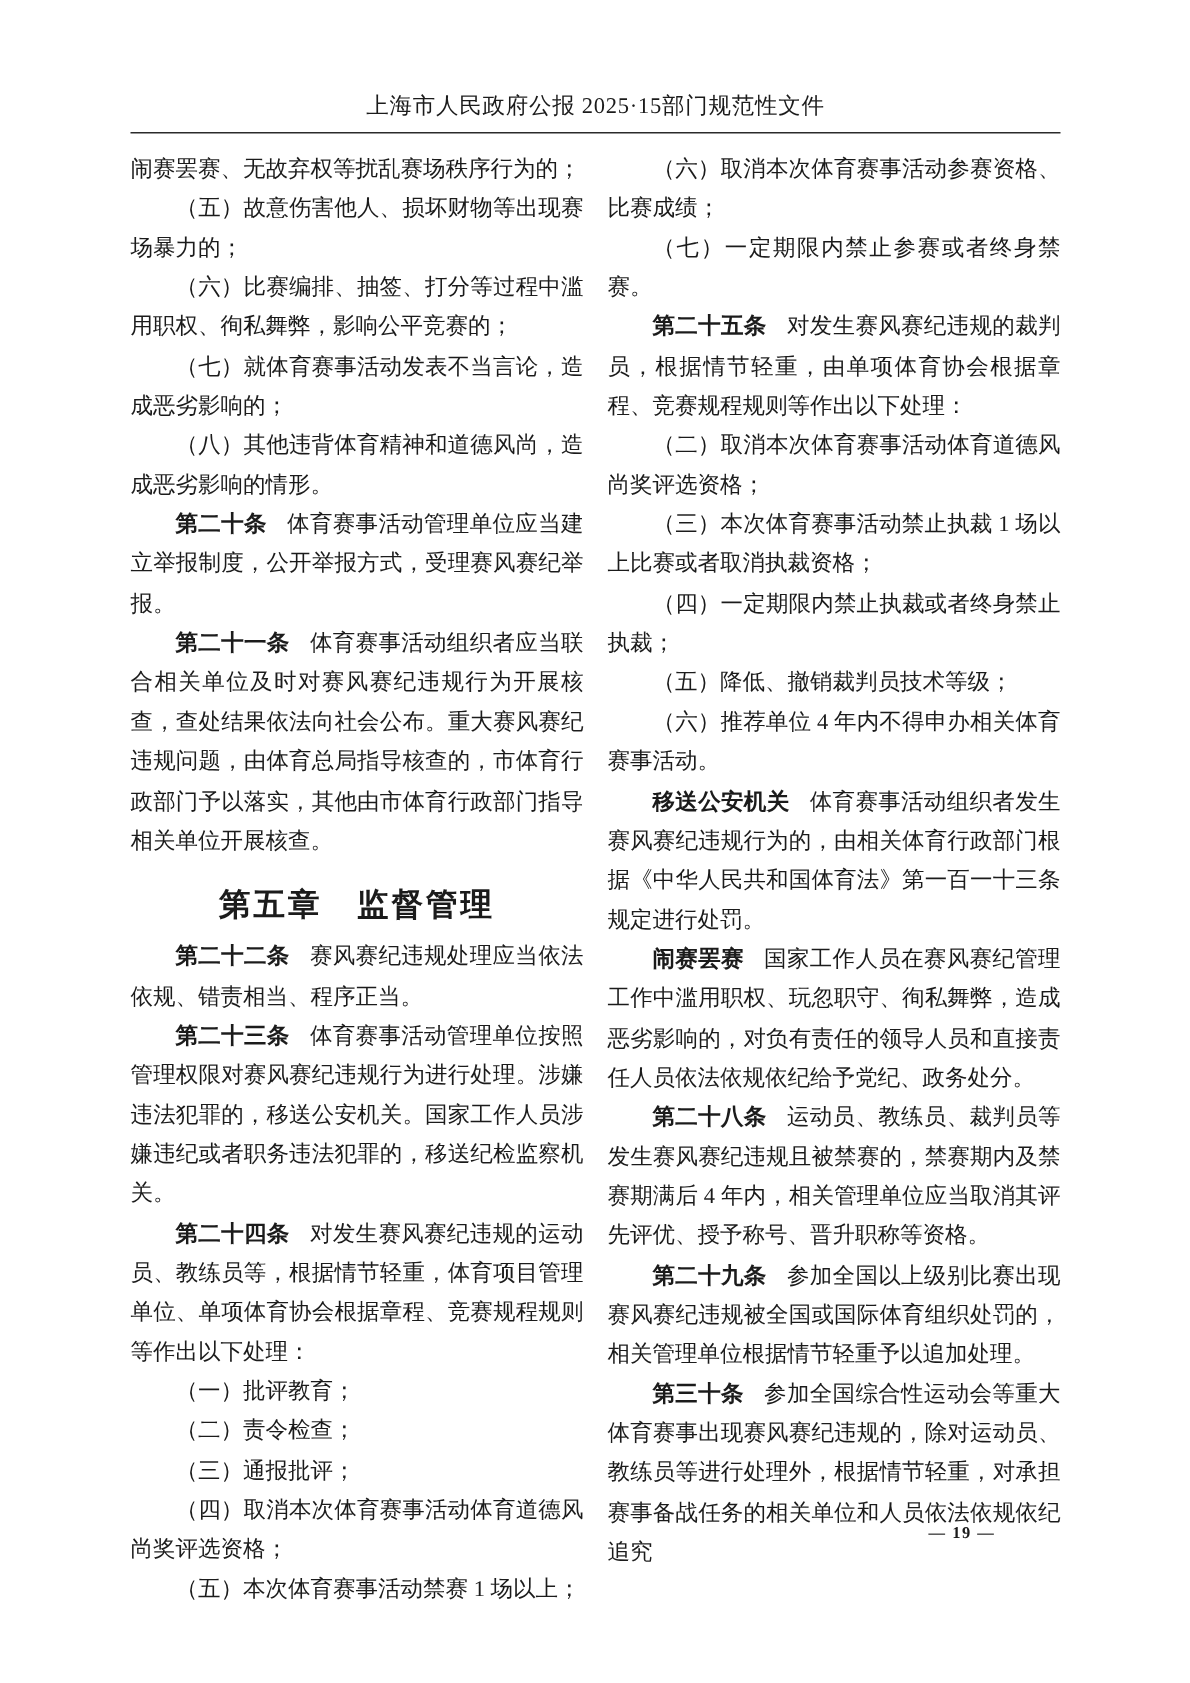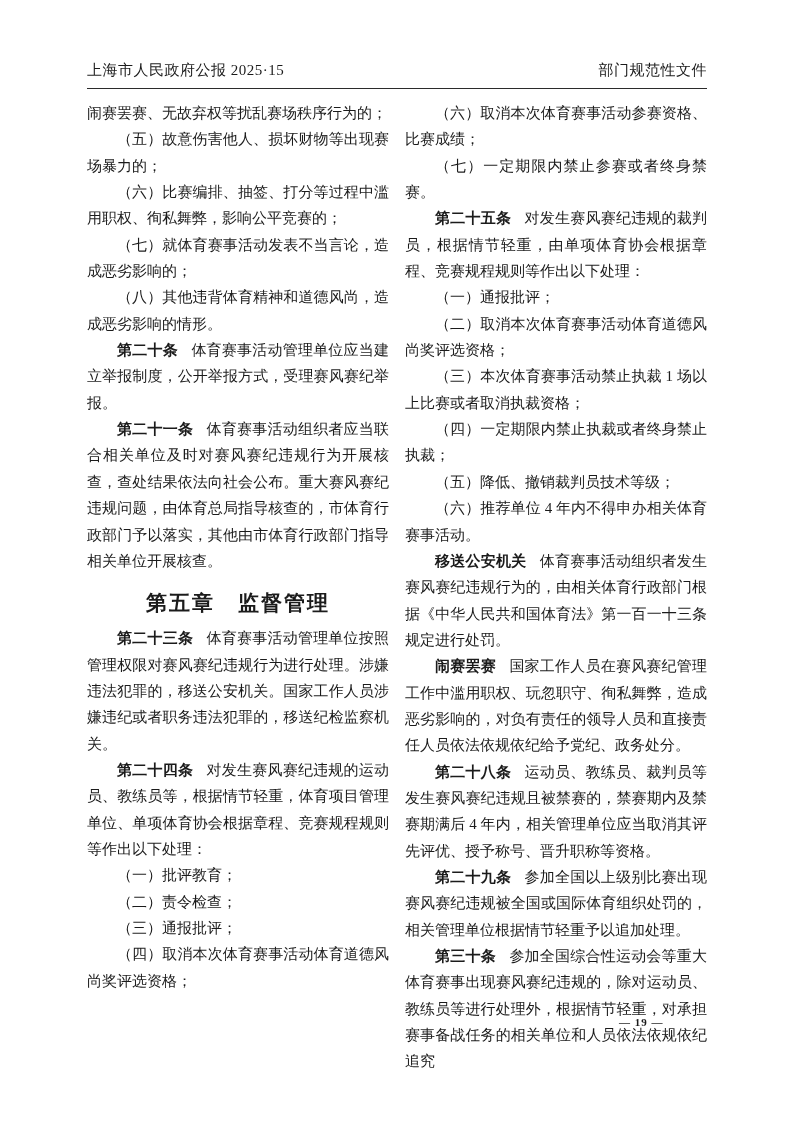--- a/index.html
+++ b/index.html
@@ -14,21 +14,21 @@
     overflow: hidden;
     font-family: "Liberation Serif", "DejaVu Serif", serif;
     color: #1b1b1b;
   }
   .header {
     position: absolute;
     top: 61px;
     left: 87px;
     width: 620px;
     display: flex;
-    justify-content: space-between;
+    justify-content: center;
     align-items: baseline;
     font-size: 15px;
     letter-spacing: 0.5px;
     white-space: nowrap;
   }
   .header-rule {
     position: absolute;
     top: 88px;
     left: 87px;
     width: 620px;
@@ -91,32 +91,33 @@
 <div class="columns">
   <div class="column">
       <p class="para">闹赛罢赛、无故弃权等扰乱赛场秩序行为的；</p>
       <p class="para indent">（五）故意伤害他人、损坏财物等出现赛场暴力的；</p>
       <p class="para indent">（六）比赛编排、抽签、打分等过程中滥用职权、徇私舞弊，影响公平竞赛的；</p>
       <p class="para indent">（七）就体育赛事活动发表不当言论，造成恶劣影响的；</p>
       <p class="para indent">（八）其他违背体育精神和道德风尚，造成恶劣影响的情形。</p>
       <p class="para indent"><span class="lead">第二十条</span>体育赛事活动管理单位应当建立举报制度，公开举报方式，受理赛风赛纪举报。</p>
       <p class="para indent"><span class="lead">第二十一条</span>体育赛事活动组织者应当联合相关单位及时对赛风赛纪违规行为开展核查，查处结果依法向社会公布。重大赛风赛纪违规问题，由体育总局指导核查的，市体育行政部门予以落实，其他由市体育行政部门指导相关单位开展核查。</p>
       <h2 class="chapter-heading">第五章　监督管理</h2>
+      <p class="para indent"><span class="lead">第二十二条</span>赛风赛纪违规处理应当依法依规、错责相当、程序正当。</p>
       <p class="para indent"><span class="lead">第二十三条</span>体育赛事活动管理单位按照管理权限对赛风赛纪违规行为进行处理。涉嫌违法犯罪的，移送公安机关。国家工作人员涉嫌违纪或者职务违法犯罪的，移送纪检监察机关。</p>
       <p class="para indent"><span class="lead">第二十四条</span>对发生赛风赛纪违规的运动员、教练员等，根据情节轻重，体育项目管理单位、单项体育协会根据章程、竞赛规程规则等作出以下处理：</p>
       <p class="para indent">（一）批评教育；</p>
       <p class="para indent">（二）责令检查；</p>
       <p class="para indent">（三）通报批评；</p>
       <p class="para indent">（四）取消本次体育赛事活动体育道德风尚奖评选资格；</p>
+      <p class="para indent">（五）本次体育赛事活动禁赛 1 场以上；</p>
     </div>
   <div class="column">
       <p class="para indent">（六）取消本次体育赛事活动参赛资格、比赛成绩；</p>
       <p class="para indent">（七）一定期限内禁止参赛或者终身禁赛。</p>
       <p class="para indent"><span class="lead">第二十五条</span>对发生赛风赛纪违规的裁判员，根据情节轻重，由单项体育协会根据章程、竞赛规程规则等作出以下处理：</p>
-      <p class="para indent">（一）通报批评；</p>
       <p class="para indent">（二）取消本次体育赛事活动体育道德风尚奖评选资格；</p>
       <p class="para indent">（三）本次体育赛事活动禁止执裁 1 场以上比赛或者取消执裁资格；</p>
       <p class="para indent">（四）一定期限内禁止执裁或者终身禁止执裁；</p>
       <p class="para indent">（五）降低、撤销裁判员技术等级；</p>
       <p class="para indent">（六）推荐单位 4 年内不得申办相关体育赛事活动。</p>
       <p class="para indent"><span class="lead">移送公安机关</span>体育赛事活动组织者发生赛风赛纪违规行为的，由相关体育行政部门根据《中华人民共和国体育法》第一百一十三条规定进行处罚。</p>
       <p class="para indent"><span class="lead">闹赛罢赛</span>国家工作人员在赛风赛纪管理工作中滥用职权、玩忽职守、徇私舞弊，造成恶劣影响的，对负有责任的领导人员和直接责任人员依法依规依纪给予党纪、政务处分。</p>
       <p class="para indent"><span class="lead">第二十八条</span>运动员、教练员、裁判员等发生赛风赛纪违规且被禁赛的，禁赛期内及禁赛期满后 4 年内，相关管理单位应当取消其评先评优、授予称号、晋升职称等资格。</p>
       <p class="para indent"><span class="lead">第二十九条</span>参加全国以上级别比赛出现赛风赛纪违规被全国或国际体育组织处罚的，相关管理单位根据情节轻重予以追加处理。</p>
       <p class="para indent"><span class="lead">第三十条</span>参加全国综合性运动会等重大体育赛事出现赛风赛纪违规的，除对运动员、教练员等进行处理外，根据情节轻重，对承担赛事备战任务的相关单位和人员依法依规依纪追究</p>

